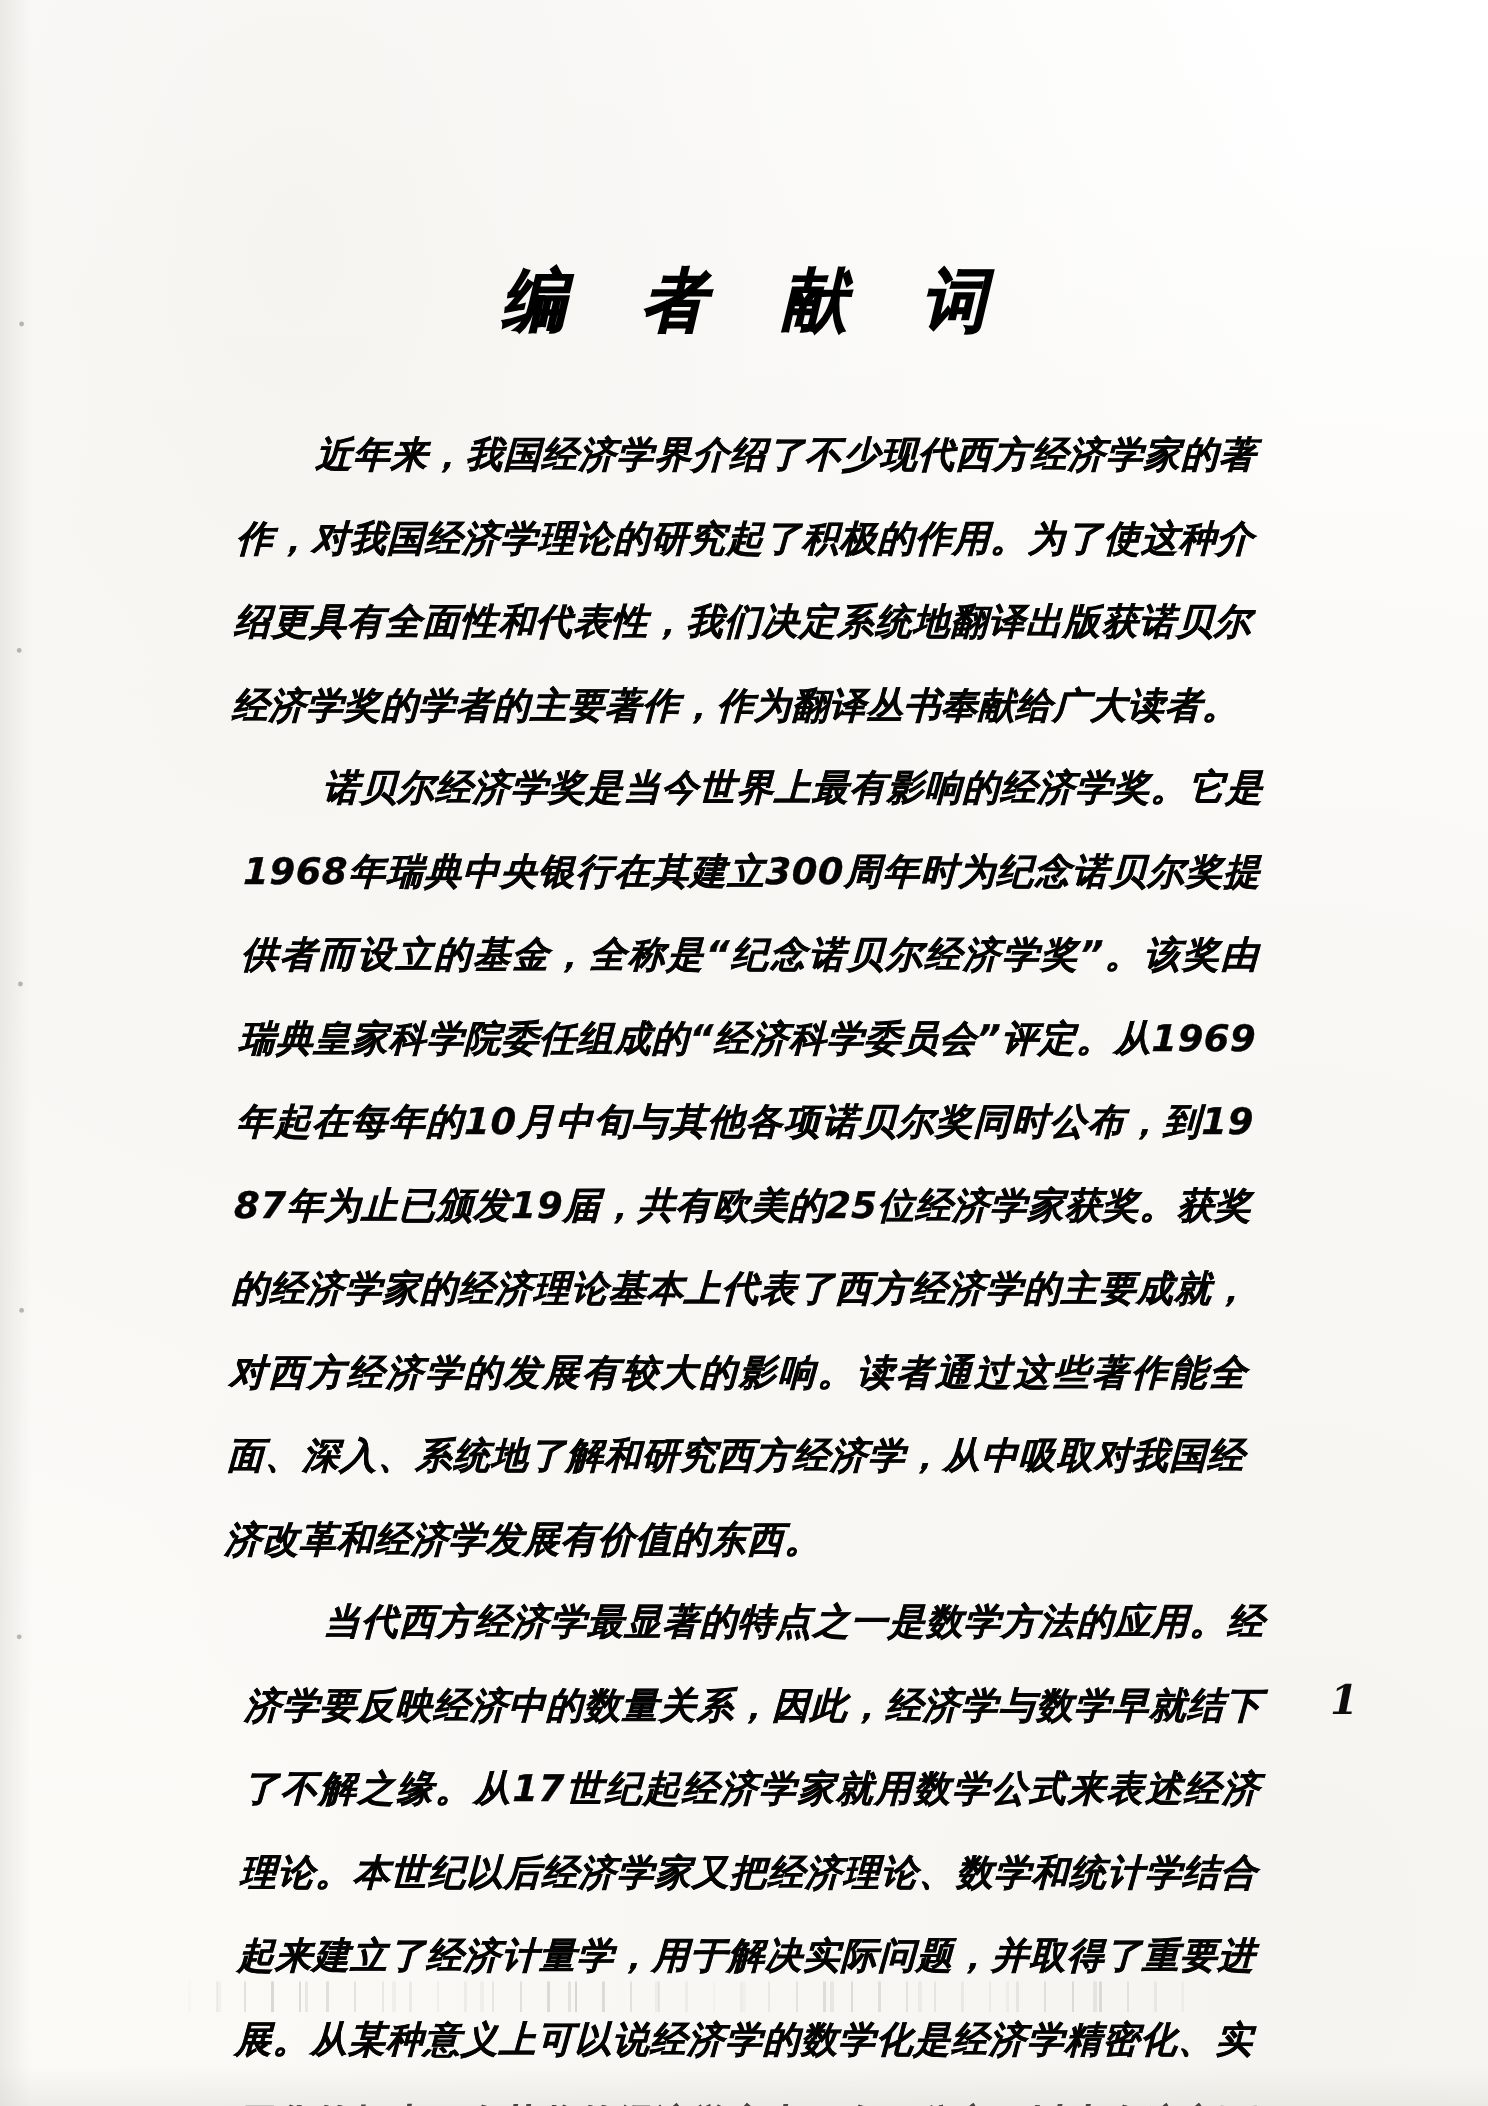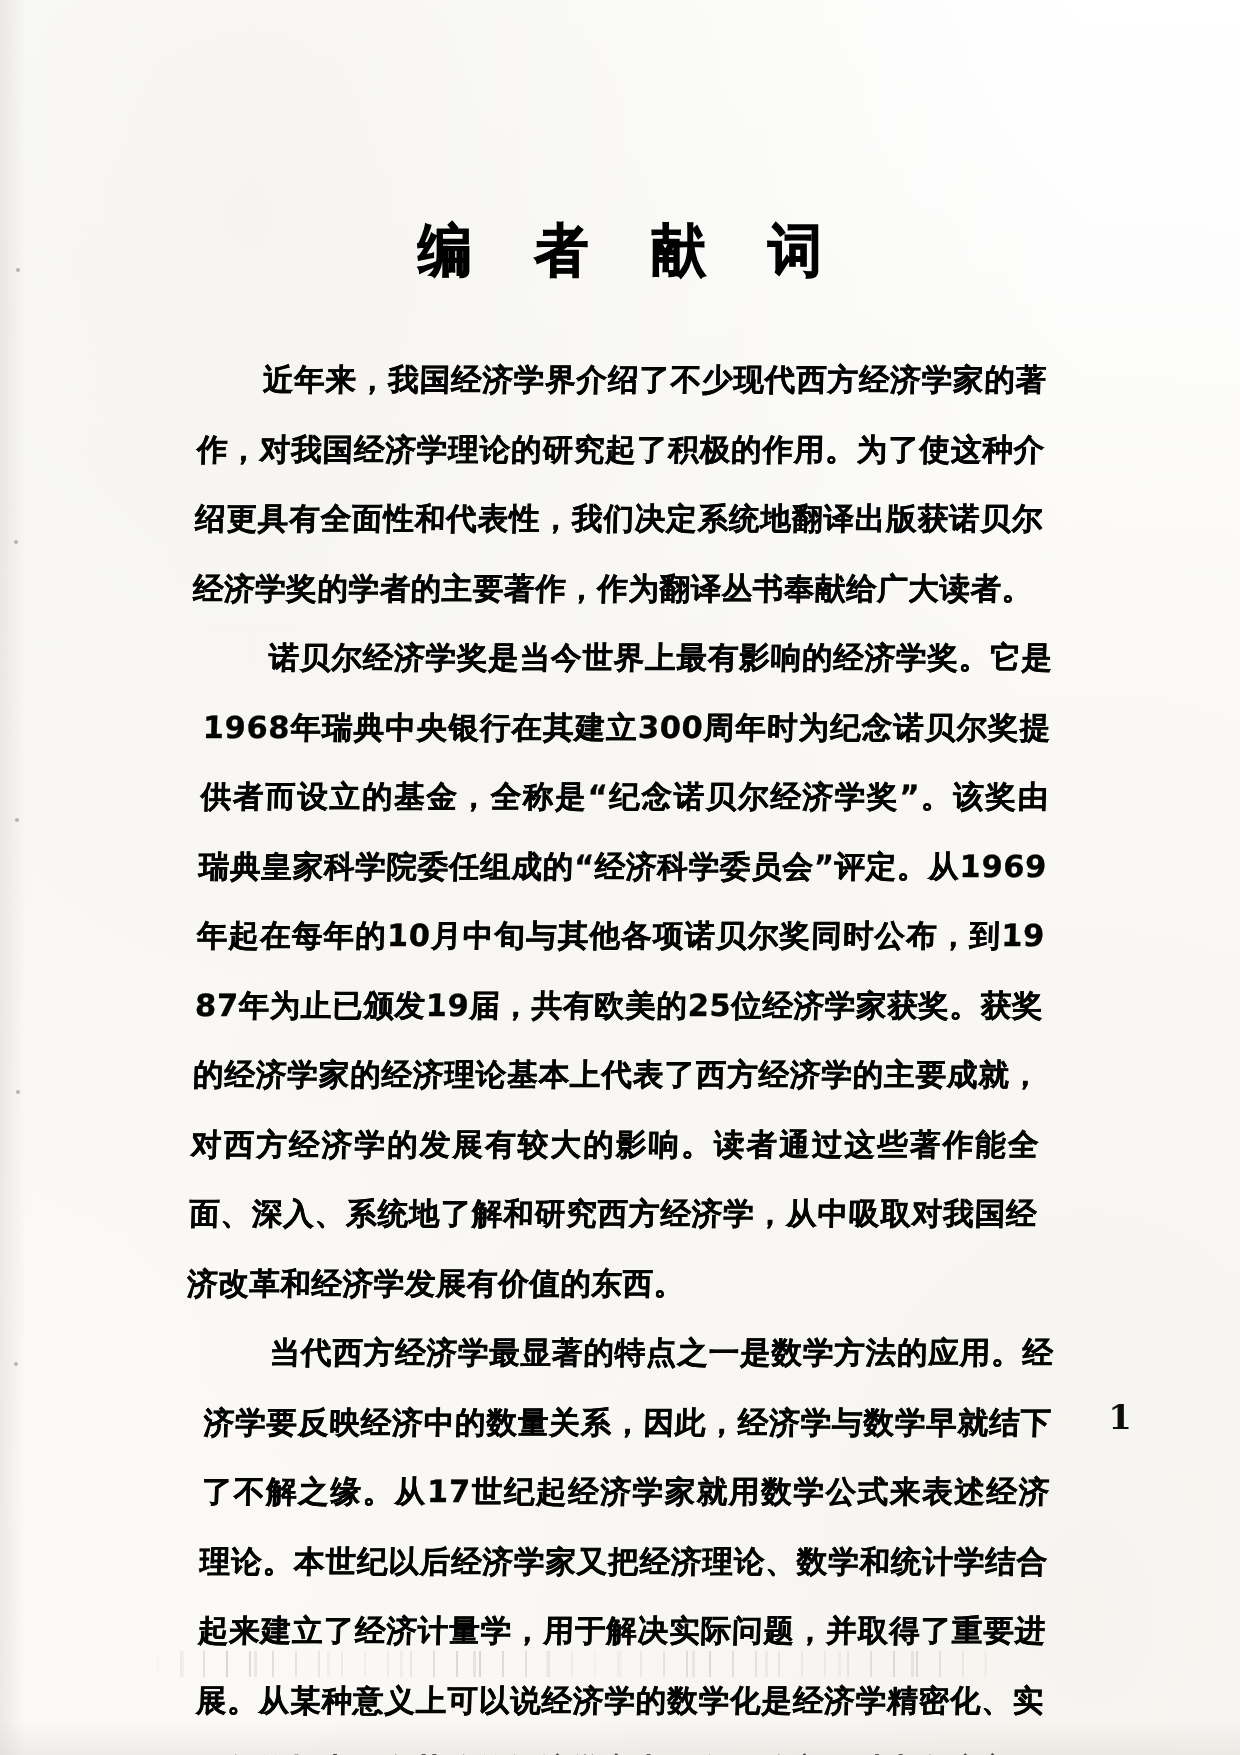--- a/index.html
+++ b/index.html
@@ -10,20 +10,21 @@
   body {
     font-family: "DejaVu Sans", sans-serif;
   }
 
   #page {
     position: relative;
     width: 1240px;
     height: 1755px;
     background: #ec4899;
     overflow: hidden;
+    font-style: italic;
   }
 
   
   .paper-tint {
     position: absolute;
     inset: 0;
     background:
       radial-gradient(ellipse at 20% 12%, rgba(238,236,230,0.55) 0%, rgba(255,255,255,0) 60%),
       radial-gradient(ellipse at 88% 92%, rgba(240,238,232,0.5) 0%, rgba(255,255,255,0) 65%),
       linear-gradient(180deg, #ffffff 0%, #fcfbf9 45%, #fbfaf7 100%);

